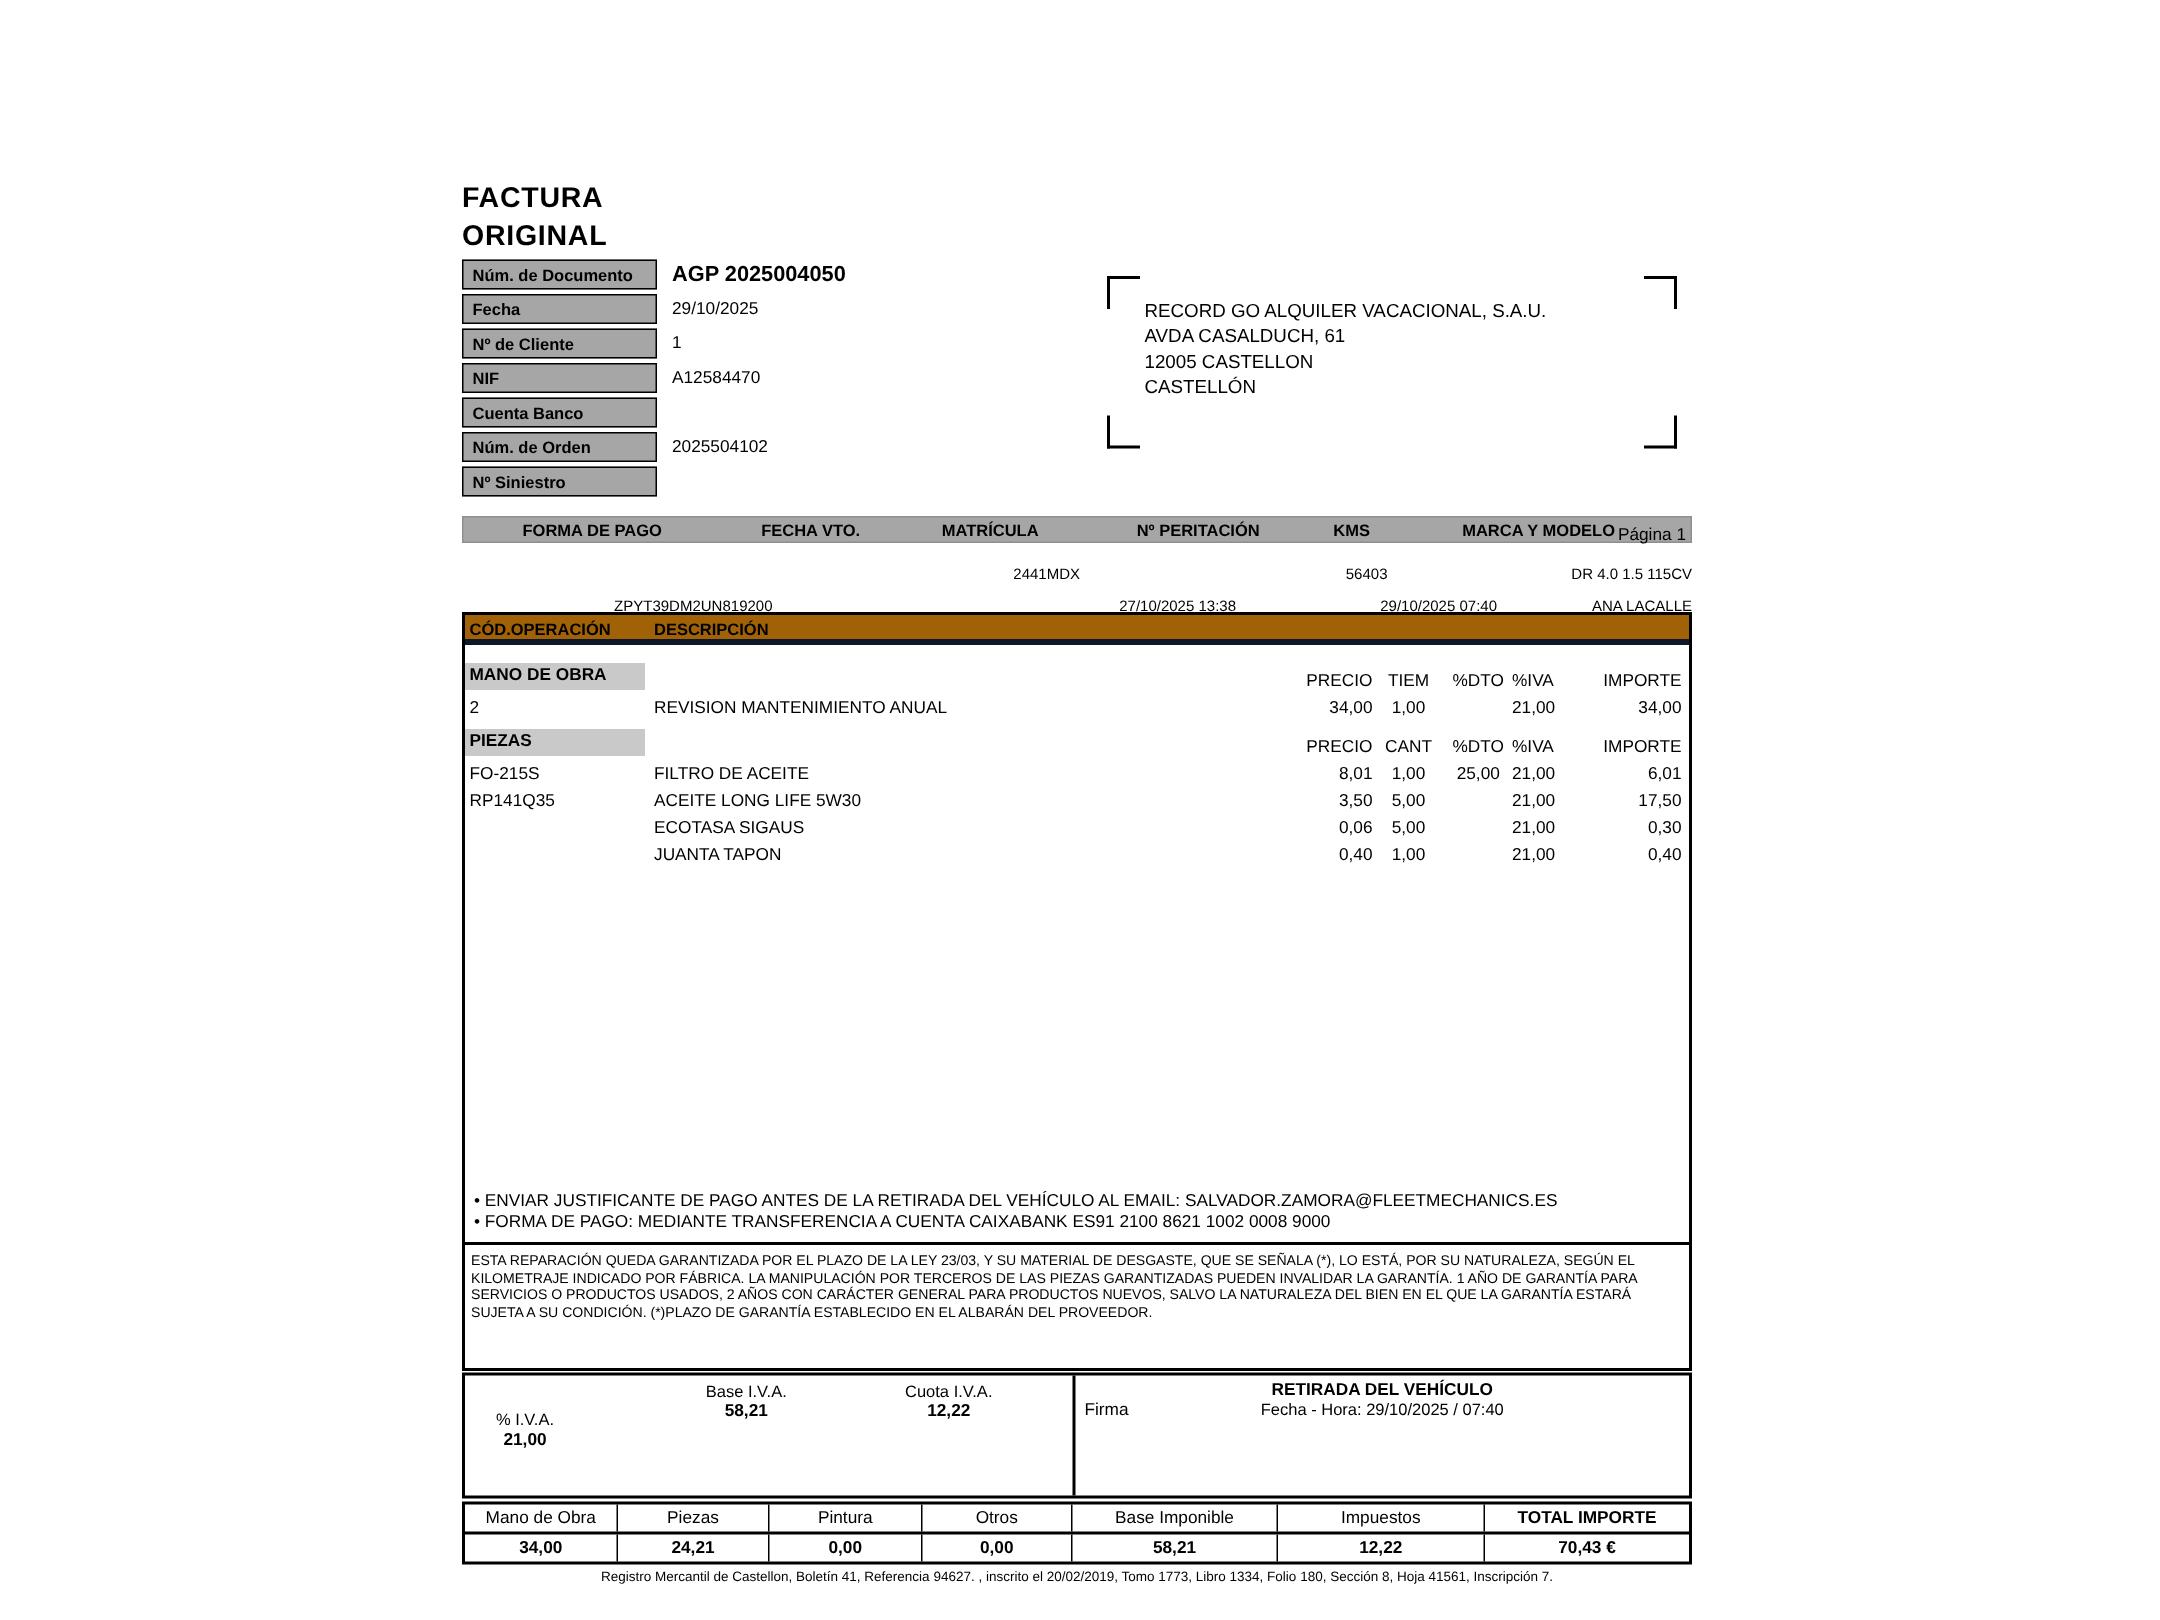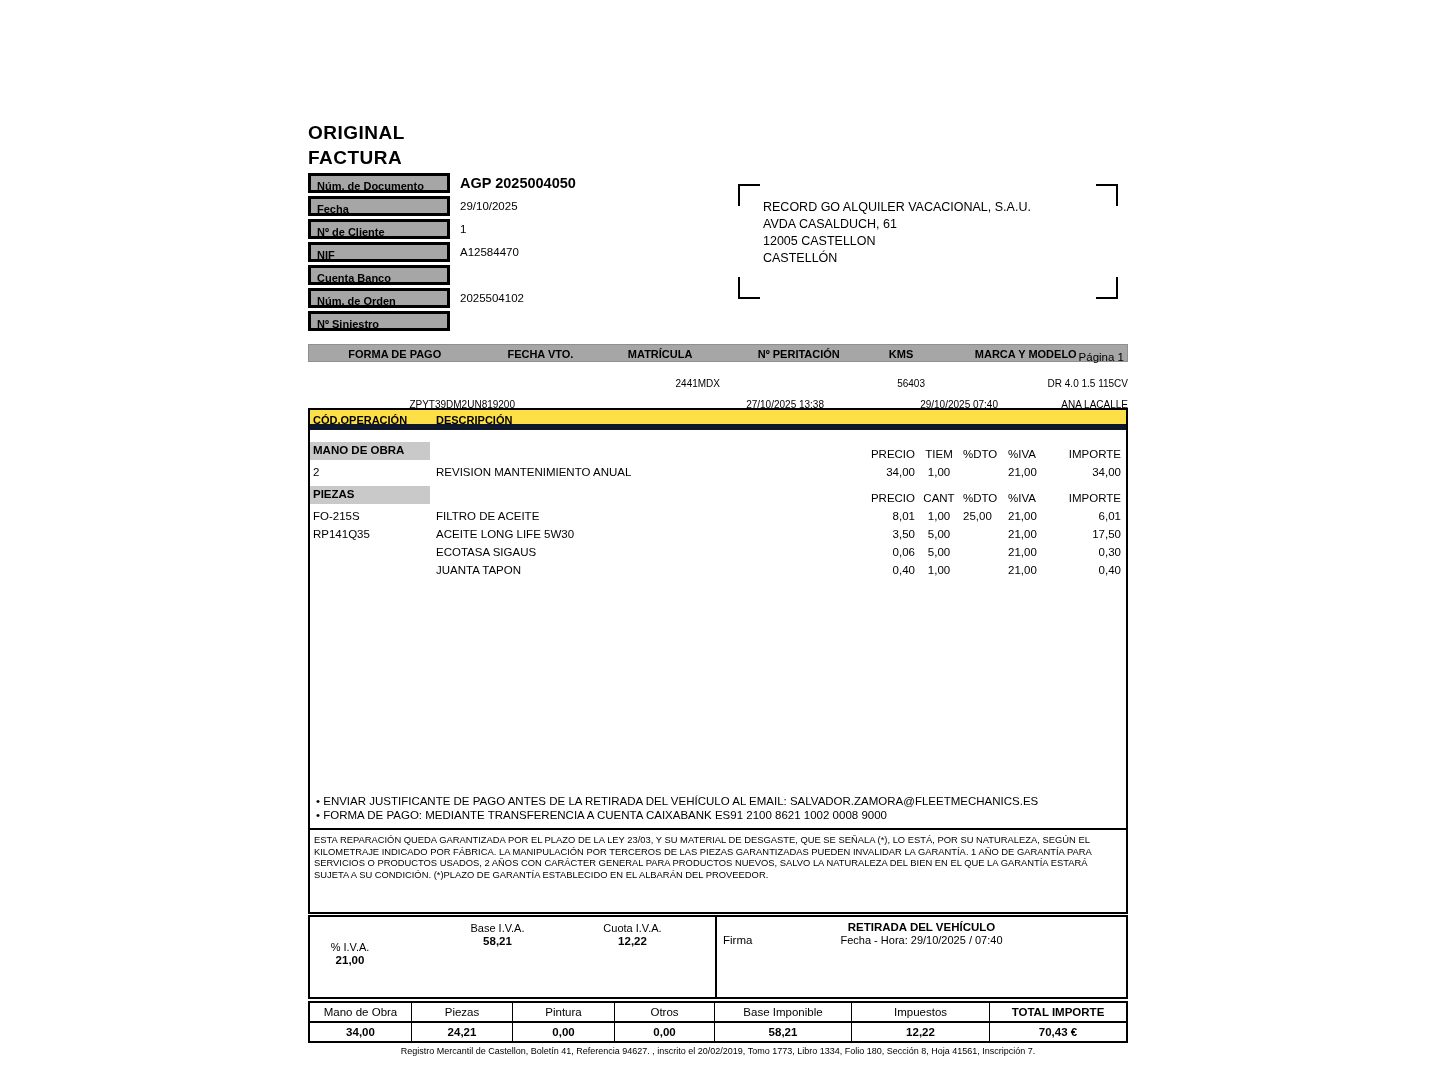--- a/index.html
+++ b/index.html
@@ -10,22 +10,22 @@
   }
   #doc { position:absolute; left:308px; top:120px; width:820px; }
 
   
   .title { font-size:19px; font-weight:bold; line-height:25px; letter-spacing:.5px; }
 
   
   .docinfo { margin-top:3px; }
   .docinfo .row { display:flex; margin-bottom:3px; height:20px; }
   .docinfo .lbl {
-    width:142px; background:#a6a6a6; font-weight:bold; font-size:11px;
-    padding:4px 0 0 6px; border:3px solid #000000;
+    width:130px; background:#a6a6a6; font-weight:bold; font-size:11px;
+    padding:4px 0 0 6px; border:1px solid #000000;
   }
   .docinfo .val { padding:4px 0 0 10px; font-size:11.5px; }
   .docinfo .val.big { font-size:14.5px; font-weight:bold; padding-top:2px; }
 
   
   .addr { position:absolute; left:430px; top:64px; width:380px; height:115px; }
   .addr .corner { position:absolute; width:22px; height:22px; }
   .addr .tl { left:0; top:0; border-left:2px solid #000; border-top:2px solid #000; }
   .addr .tr { right:0; top:0; border-right:2px solid #000; border-top:2px solid #000; }
   .addr .bl { left:0; bottom:0; border-left:2px solid #000; border-bottom:2px solid #000; }
@@ -40,29 +40,29 @@
   .vrow { display:flex; height:21px; }
   .vrow .c { font-size:10px; text-align:right; padding-top:16px; }
   .w1a{width:172px}.w1b{width:120px}.w1c{width:120px}.w1d{width:158px}.w1e{width:47px}.w1f{width:203px}
   .w2a{width:207px}.w2b{width:179px}.w2c{width:130px}.w2d{width:174px}.w2e{width:130px}
 
   
   .mainbox {
     margin-top:4px; border:2px solid #000; height:506px;
     display:flex; flex-direction:column;
   }
-  .thead { display:flex; height:20px; background:#fde047; border-bottom:6px solid #0f172a; }
+  .thead { display:flex; height:20px; background:#a16207; border-bottom:4px solid #0f172a; }
   .thead .hc { font-size:11px; font-weight:bold; padding-top:4px; }
   .hc.code { width:126px; padding-left:3px; }
   .drow { display:flex; font-size:11.5px; height:18px; align-items:flex-end; padding-bottom:2px; }
   .c-code { width:126px; padding-left:3px; }
   .c-desc { flex:1; }
   .c-n1 { width:52px; text-align:right; }
   .c-n2 { width:48px; text-align:center; }
-  .c-n3 { width:45px; text-align:left; }
+  .c-n3 { width:45px; text-align:center; }
   .c-n4 { width:40px; }
   .c-n5 { width:78px; text-align:right; padding-right:5px; }
   .sect { background:#c9c9c9; font-weight:bold; height:18px; padding:2px 0 0 3px; width:120px; }
   .secrow { display:flex; height:18px; font-size:11.5px; align-items:flex-end; padding-bottom:2px; margin-top:0; }
   .spacer { flex:1; }
   .notes { font-size:11.5px; line-height:14px; padding:0 0 4px 6px; }
   .legal-divider { border-top:2px solid #000; margin:2px 0 3px 0; }
   .legal { font-size:9.4px; line-height:11.5px; padding:1px 6px 0 4px; margin-bottom:32px; }
 
   
@@ -93,22 +93,22 @@
   .t1{width:102px}.t2{width:101px}.t3{width:102px}.t4{width:100px}.t5{width:137px}.t6{width:138px}.t7{flex:1}
 
   .footer { font-size:9px; text-align:center; margin-top:3px; color:#000; }
 </style>
 </head>
 <body>
 
 <div id="doc">
 
   <div class="title">
+    <div>FACTURA</div>
     <div>ORIGINAL</div>
-    <div>FACTURA</div>
   </div>
 
   <div class="addr">
     <div class="corner tl"></div>
     <div class="corner tr"></div>
     <div class="corner bl"></div>
     <div class="corner br"></div>
     <div class="lines">
       <div>RECORD GO ALQUILER VACACIONAL, S.A.U.</div>
       <div>AVDA CASALDUCH, 61</div>

